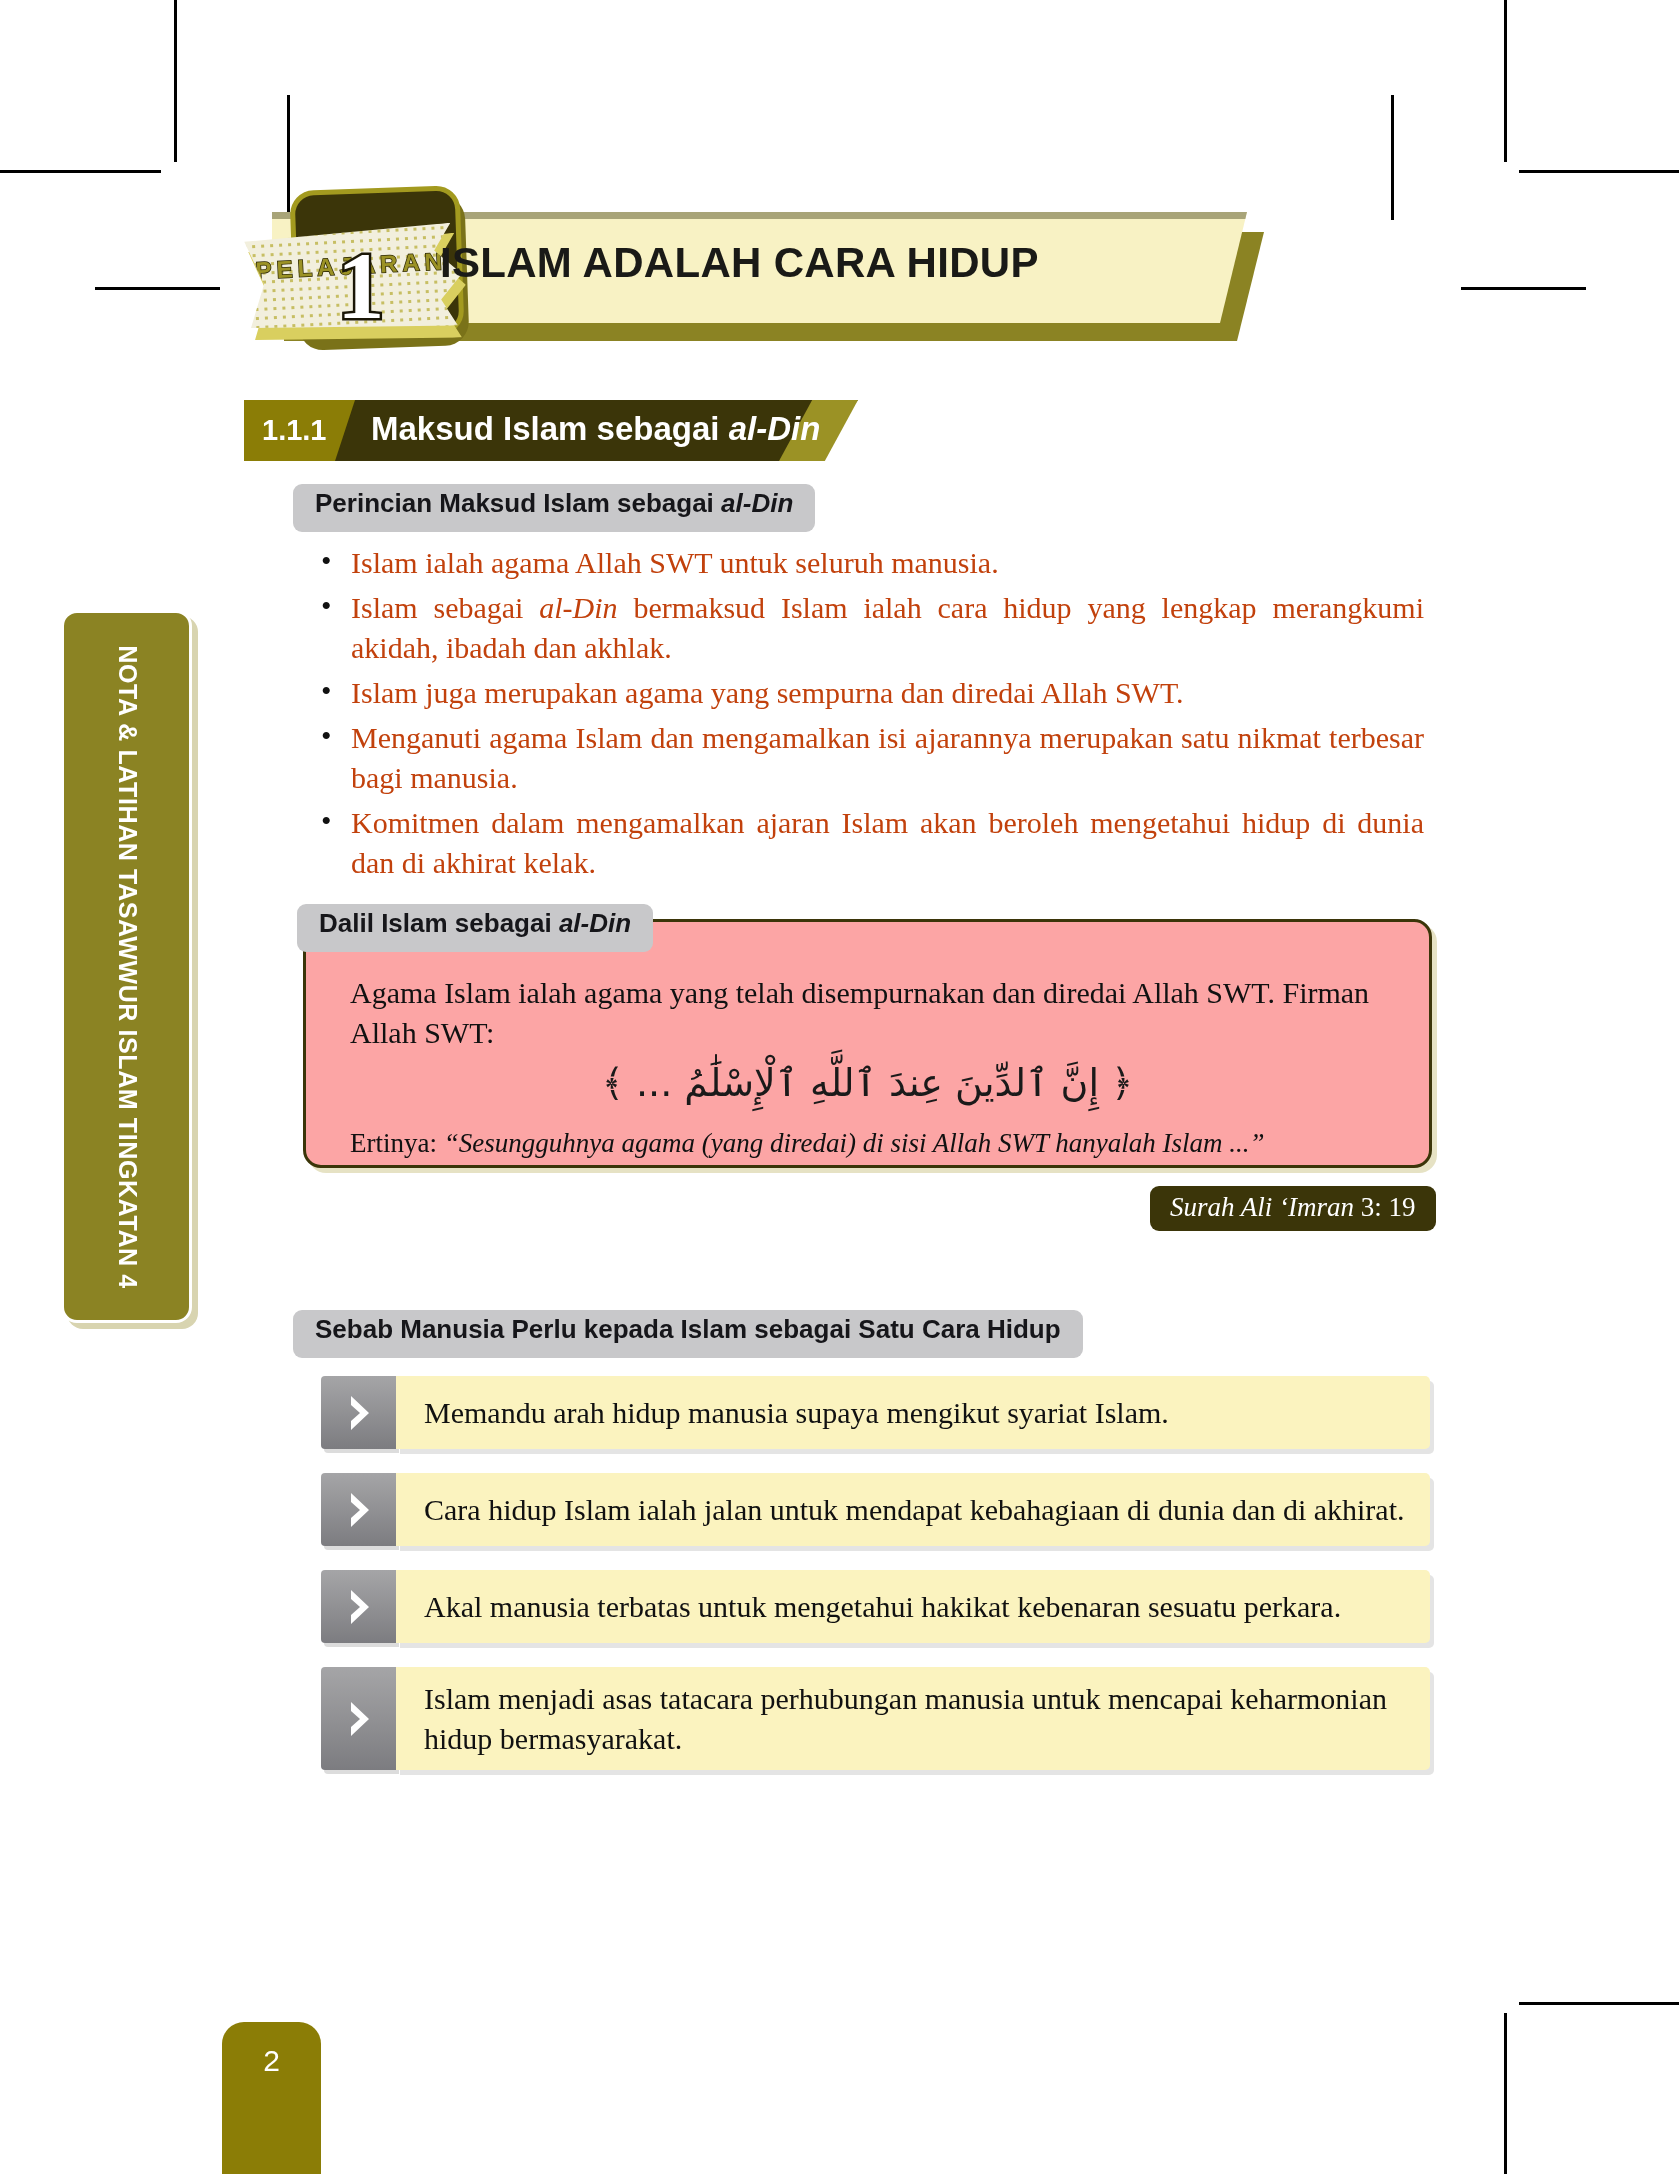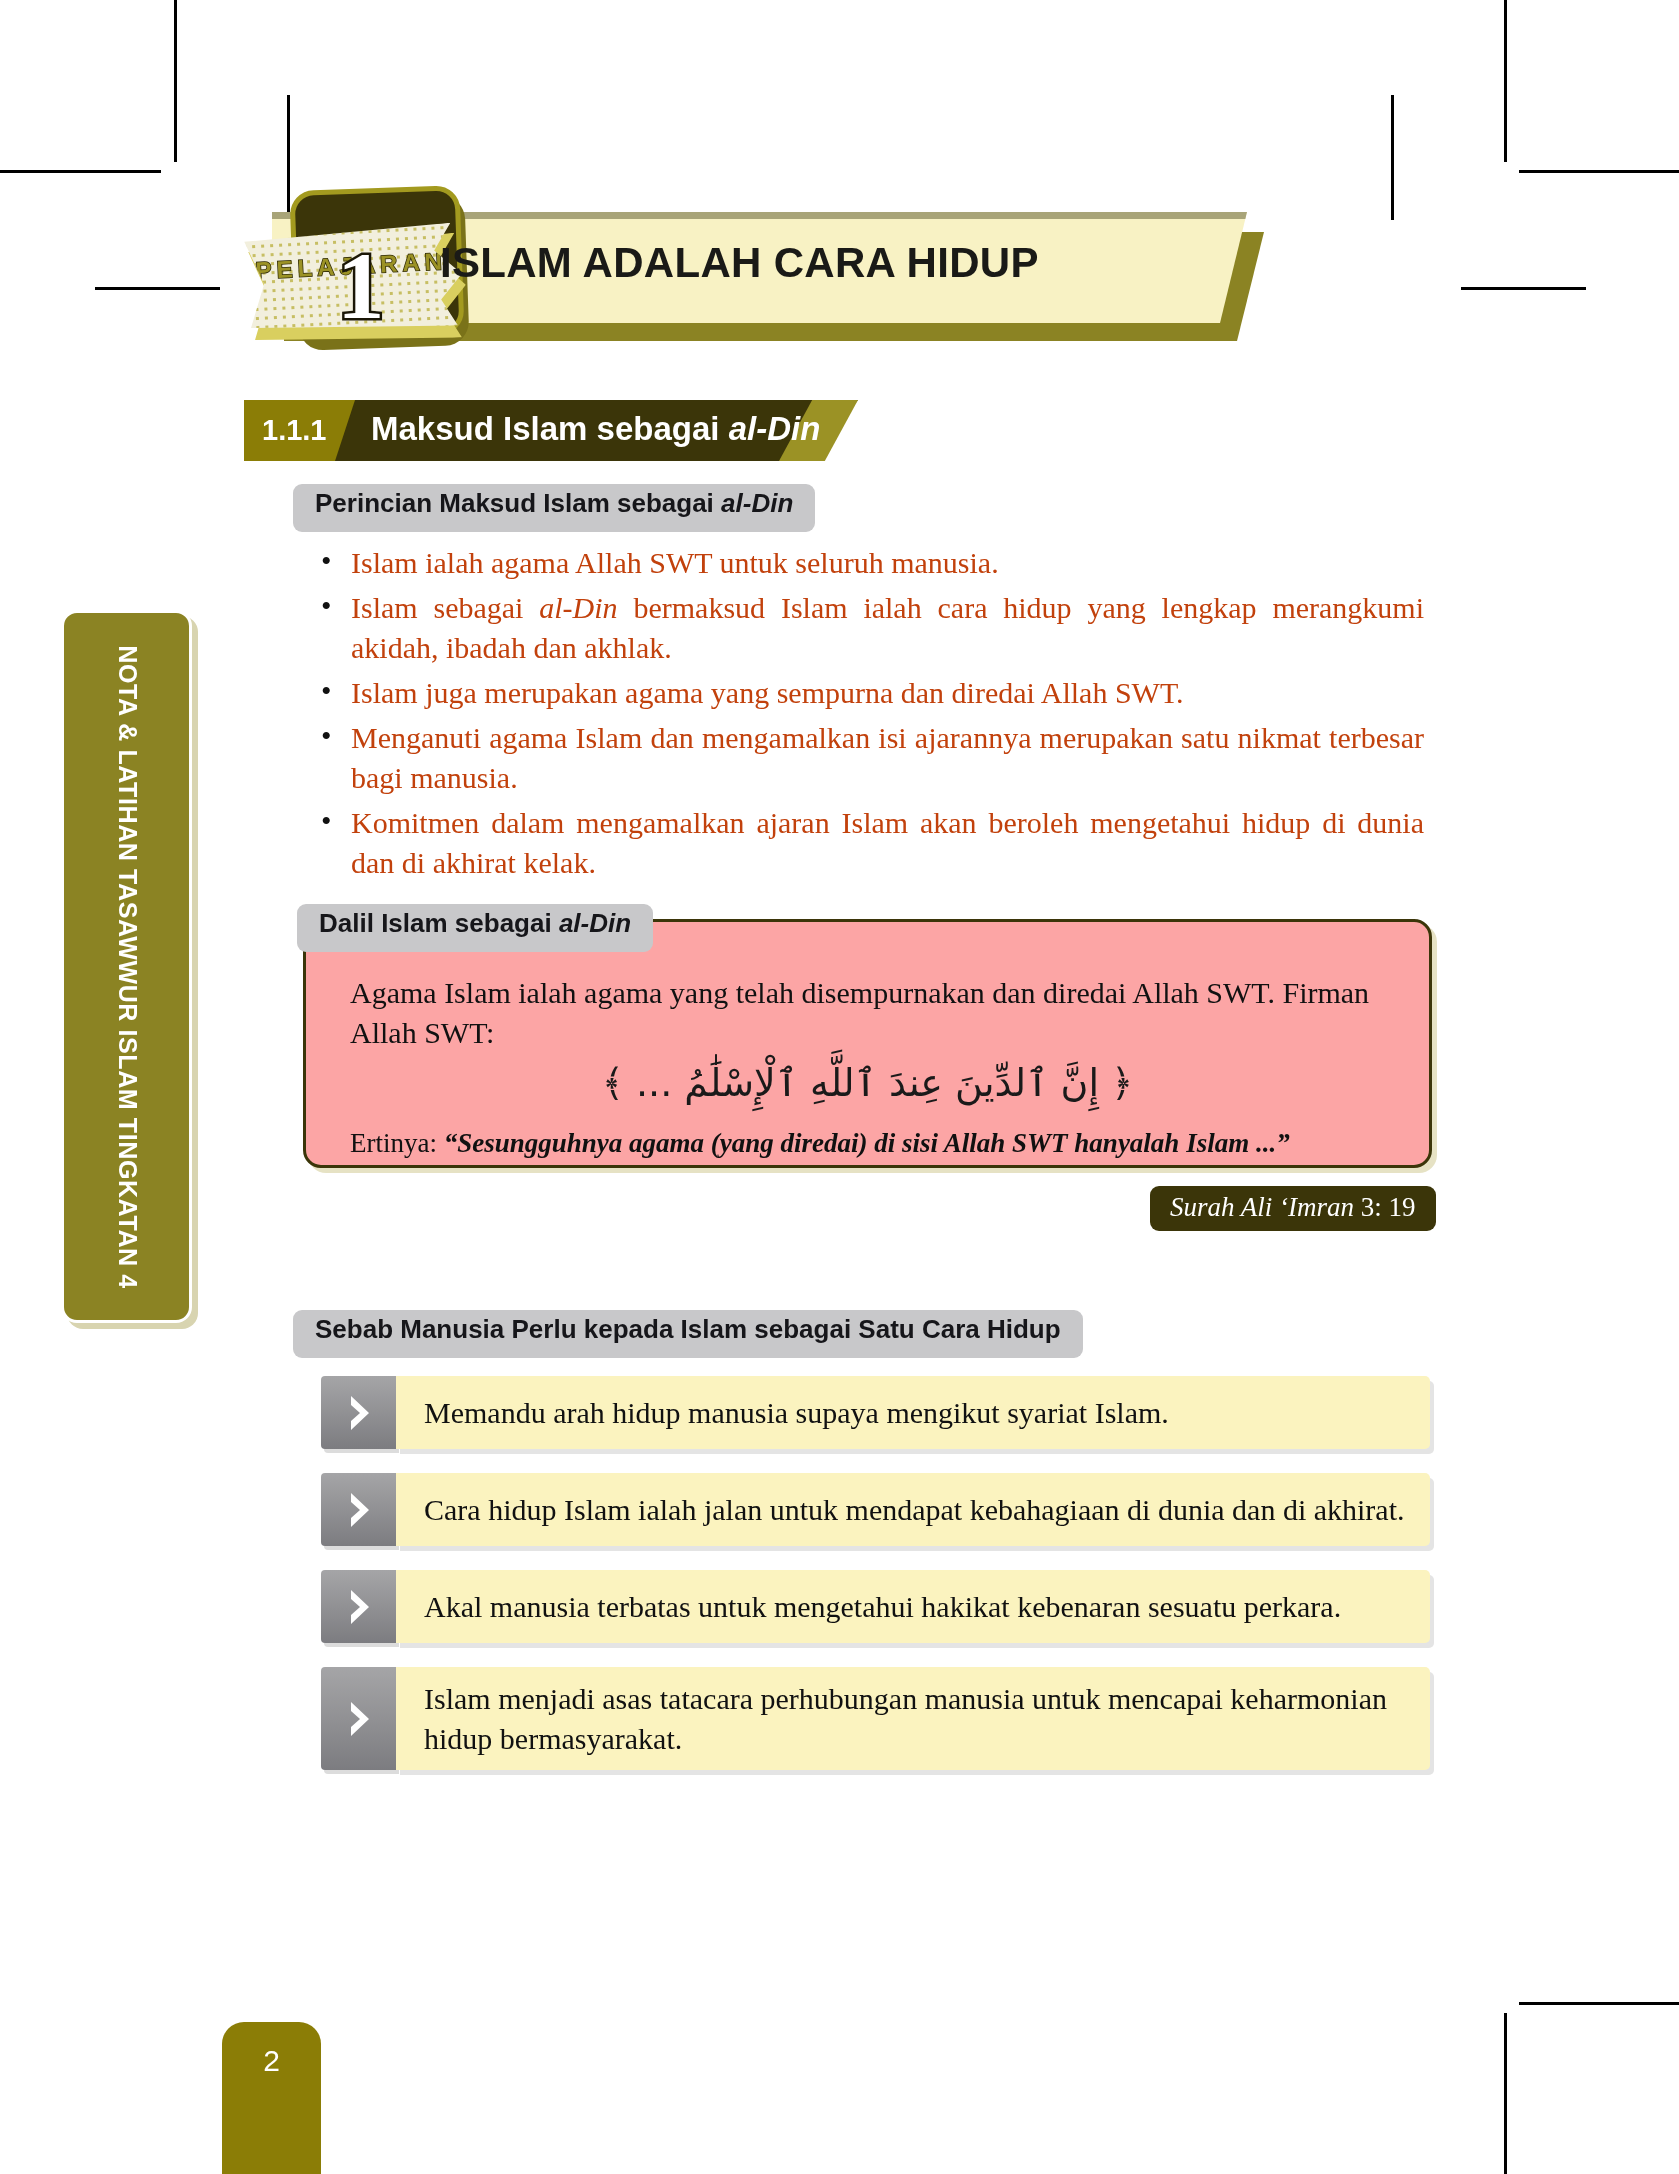--- a/index.html
+++ b/index.html
@@ -311,21 +311,21 @@
     color: #1a1a1a;
     font-family: "DejaVu Sans", sans-serif;
   }
   #dalil-box .ertinya {
     position: absolute;
     left: 44px;
     top: 206px;
     font-size: 27px;
     color: #111;
   }
-  #dalil-box .ertinya .q { font-style: italic; font-weight: bold; }
+  #dalil-box .ertinya .q { font-style: italic; }
   .citation {
     position: absolute;
     left: 1150px;
     top: 1186px;
     background: #3b3509;
     color: #ffffff;
     font-style: italic;
     font-size: 27px;
     padding: 6px 20px 8px 20px;
     border-radius: 9px;

